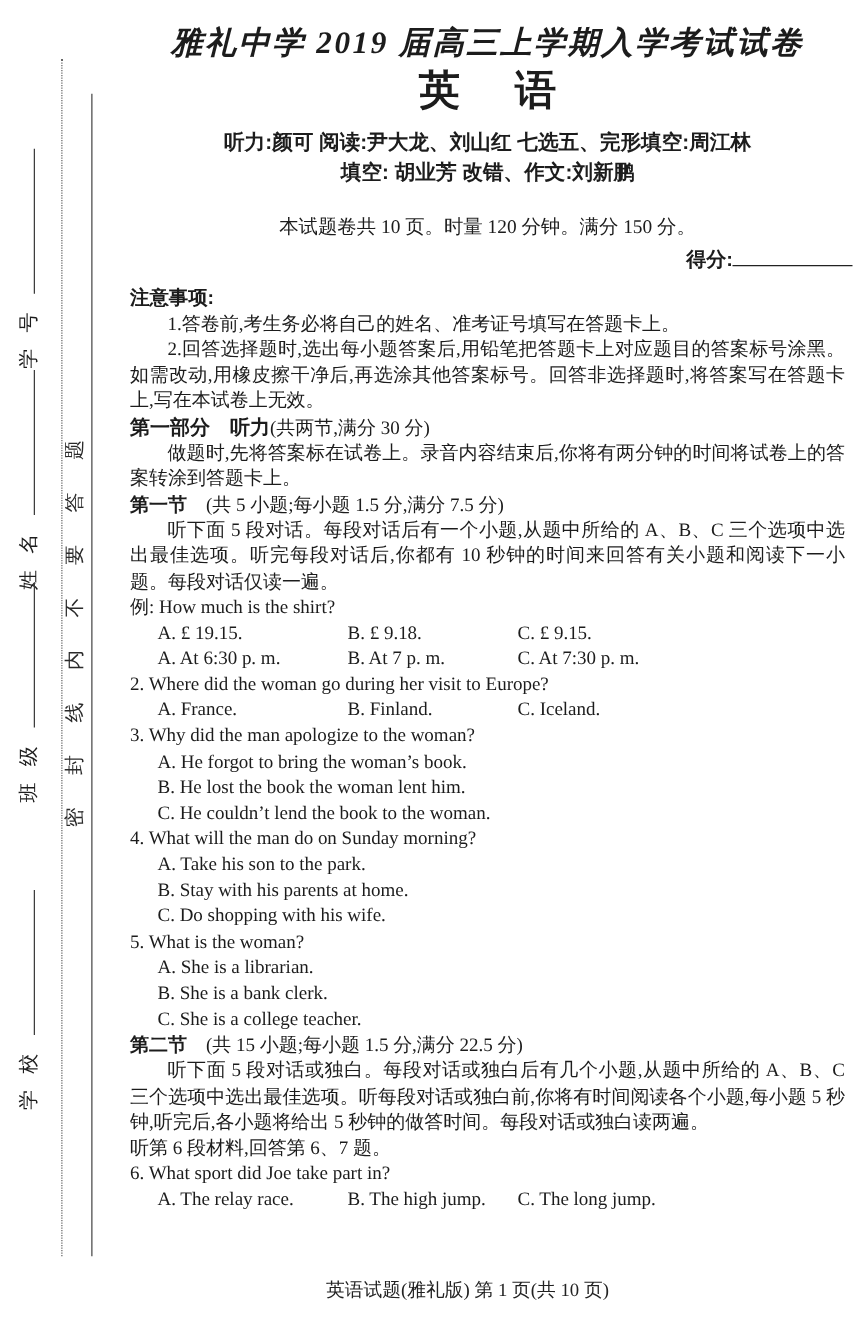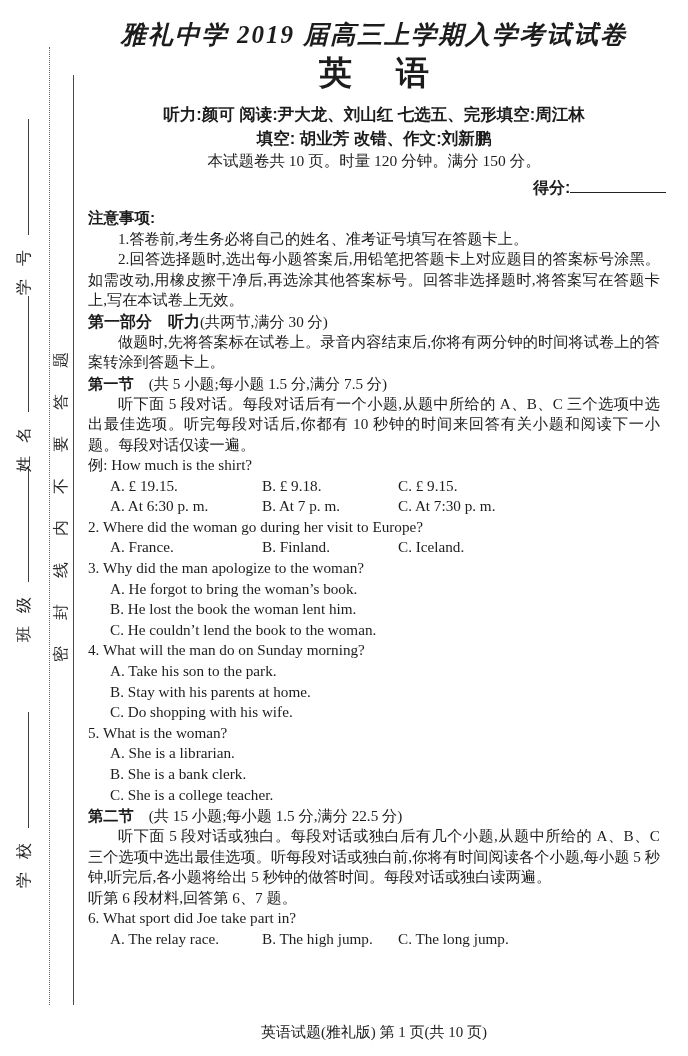--- a/index.html
+++ b/index.html
@@ -10,29 +10,29 @@
   }
   
   .seal-dotted{position:absolute;left:49px;top:47px;height:958px;width:0;border-left:1px dotted #666;}
   .seal-solid{position:absolute;left:73px;top:75px;height:930px;width:0;border-left:1px solid #4a4a4a;}
   .v-rot{position:absolute;transform-origin:0 0;transform:rotate(-90deg);white-space:nowrap;
          height:20px;line-height:20px;font-size:16px;}
   .side-field .lbl{letter-spacing:13px;padding-right:2px;}
   .write-line{display:inline-block;width:116px;height:13px;border-bottom:1px solid #3d3d3d;}
   .seal-text{letter-spacing:26px;font-size:16px;color:#2a2a2a;}
   
-  .main{position:absolute;left:88px;top:0;width:572px;font-size:15.2px;line-height:20.5px;}
+  .main{position:absolute;left:104px;top:0;width:572px;font-size:15.2px;line-height:20.5px;}
   .doc-title{margin-top:20px;text-align:center;font-size:25px;line-height:30px;font-weight:bold;
              font-style:italic;letter-spacing:2px;}
   .subject{text-align:center;font-size:33px;line-height:42px;font-weight:bold;
            letter-spacing:44px;text-indent:44px;margin-top:2px;}
   .credits{text-align:center;font-family:"Liberation Sans","DejaVu Sans",sans-serif;
            font-weight:bold;font-size:16.5px;line-height:24px;}
   .credits.first{margin-top:8px;}
-  .info-line{text-align:center;font-size:15.5px;margin-top:0;line-height:22px;}
+  .info-line{text-align:center;font-size:15.5px;margin-top:21px;line-height:22px;}
   .score-line{margin-top:5px;margin-left:445px;font-family:"Liberation Sans","DejaVu Sans",sans-serif;
               font-weight:bold;font-size:16px;line-height:22px;white-space:nowrap;}
   .score-blank{display:inline-block;width:96px;height:14px;border-bottom:1.5px solid #222;}
   .h-sans{font-family:"Liberation Sans","DejaVu Sans",sans-serif;font-weight:bold;}
   .notice-head{margin-top:9px;font-size:15.5px;}
   p{margin:0;}
   .para{text-align:justify;}
   .indent{text-indent:30px;}
   .sec-head{line-height:21px;}
   .sec-head .rest{font-weight:normal;font-family:"Liberation Serif","DejaVu Serif",serif;}

